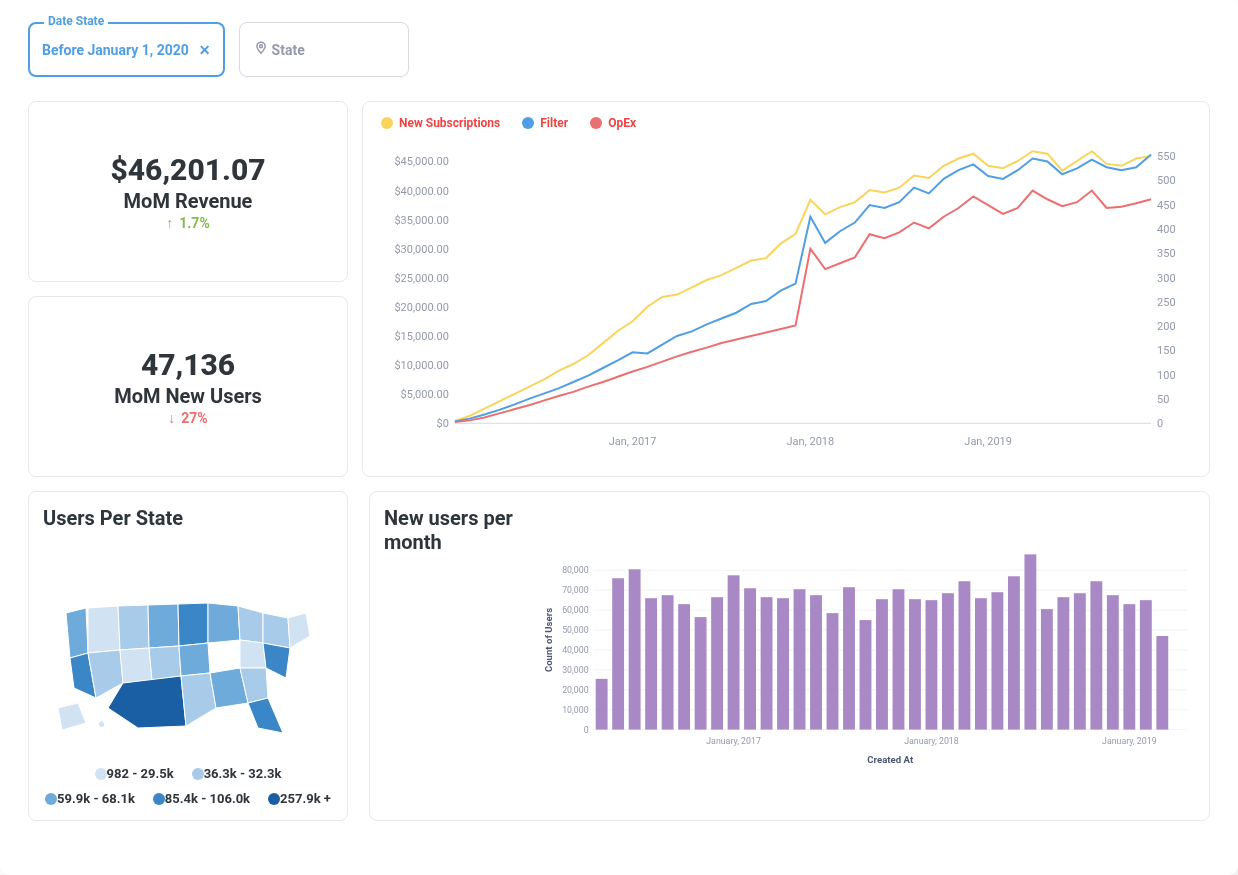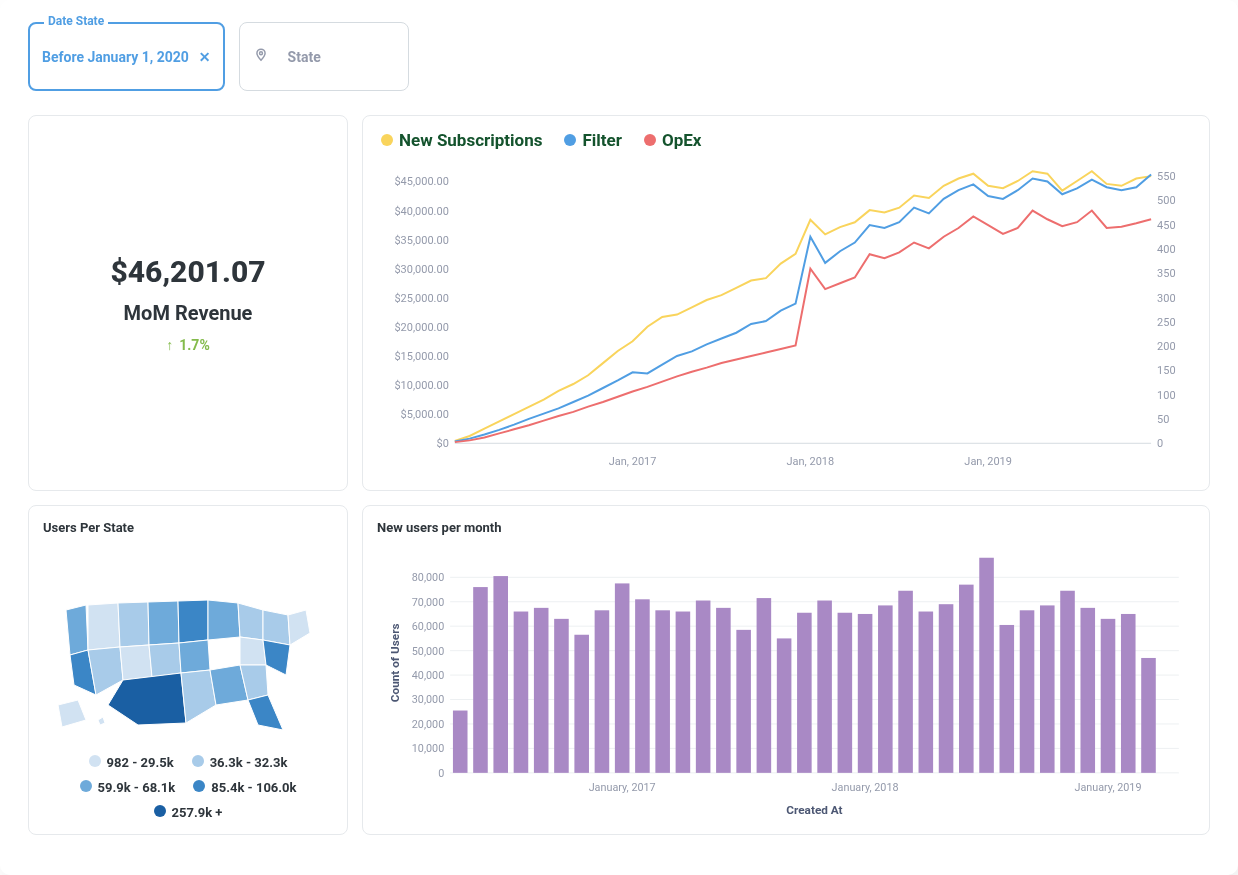--- a/index.html
+++ b/index.html
@@ -53,24 +53,24 @@
   }
   .filter-box .close {
     font-size: 14px;
     font-weight: 700;
     color: #509ee3;
     cursor: pointer;
   }
   .state-box {
     border: 1px solid #d5dbe0;
     border-radius: 8px;
-    padding: 25px 14px;
+    padding: 18px 14px;
     display: flex;
     align-items: center;
-    gap: 20px;
+    gap: 4px;
     width: 170px;
     color: #949aab;
     font-weight: 700;
     font-size: 14px;
   }
   .grid {
     display: grid;
     grid-template-columns: 320px 1fr;
     grid-template-rows: 376px 330px;
     gap: 14px;
@@ -88,33 +88,33 @@
   }
   .kpi-card {
     border: 1px solid #e6e9ec;
     border-radius: 8px;
     background: #fff;
     flex: 1;
     display: flex;
     flex-direction: column;
     align-items: center;
     justify-content: center;
-    gap: 12px;
+    gap: 2px;
   }
   .kpi-value { font-size: 30px; font-weight: 800; color: #2e353b; }
   .kpi-label { font-size: 20px; font-weight: 700; color: #2e353b; }
   .kpi-delta { font-size: 14px; font-weight: 700; display: flex; align-items: center; gap: 6px; }
   .kpi-delta.up { color: #84bb4c; }
   .kpi-delta.down { color: #ed6e6e; }
-  .card-title { font-size: 13px; font-weight: 700; margin-bottom: 10px; color: #2e353b; }
-  .legend-row { display: flex; gap: 22px; margin-bottom: 4px; font-size: 17px; font-weight:700; color:#14532d; align-items:center; padding-left: 4px;}
+  .card-title { font-size: 20px; font-weight: 700; margin-bottom: 10px; color: #2e353b; }
+  .legend-row { display: flex; gap: 22px; margin-bottom: 4px; font-size: 12px; font-weight:700; color:#ef4444; align-items:center; padding-left: 4px;}
   .legend-item { display:flex; align-items:center; gap:6px; }
   .dot { width:12px; height:12px; border-radius:50%; display:inline-block; }
   .map-legend { display:flex; flex-wrap:wrap; justify-content:center; gap:10px 18px; font-size:13px; font-weight:700; color:#2e353b; margin-top:10px;}
-  .map-legend div { display:flex; gap:6px;}
+  .map-legend div { display:flex; align-items:center; }
   .svg-wrap { width:100%; }
   .axis-title { font-size: 12px; fill: #4c5773; font-weight: 700; }
   .grid-line { stroke: #edf0f2; stroke-width:1; }
 </style>
 </head>
 <body>
 
 <div class="page">
   <div class="header">
     <div class="filters">
@@ -137,20 +137,28 @@
 
   <div class="grid">
 
     <div class="kpi-stack">
       <div class="kpi-card">
         <div class="kpi-value">$46,201.07</div>
         <div class="kpi-label">MoM Revenue</div>
         <div class="kpi-delta up">
           <span>↑</span>
           <span>1.7%</span>
+        </div>
+      </div>
+      <div class="kpi-card">
+        <div class="kpi-value">47,136</div>
+        <div class="kpi-label">MoM New Users</div>
+        <div class="kpi-delta down">
+          <span>↓</span>
+          <span>27%</span>
         </div>
       </div>
     </div>
 
     <div class="card" style="display:flex;flex-direction:column;">
       <div class="legend-row" id="line-legend">
           <div class="legend-item">
             <span class="dot" style="background: rgb(249, 212, 92);"></span>
             <span>New Subscriptions</span>
           </div>
@@ -245,21 +253,21 @@
             <span class="dot" style="background: rgb(59, 134, 198);"></span>
             <span>85.4k - 106.0k</span>
           </div>
           <div>
             <span class="dot" style="background: rgb(26, 95, 163);"></span>
             <span>257.9k +</span>
           </div>
         </div>
     </div>
 
-    <div class="card" style="display:flex;flex-direction:column;">
+    <div class="card" style="display:flex;flex-direction:row;margin-left:7px;">
       <div class="card-title">New users per month</div>
       <svg class="svg-wrap" id="bar-svg" viewBox="0 0 820 280">
           <line x1="68" x2="810" y1="232" y2="232" class="grid-line"></line>
           <text x="62" y="236" text-anchor="end" font-size="11" fill="#949aab">0</text>
           <line x1="68" x2="810" y1="207.11111111111111" y2="207.11111111111111" class="grid-line"></line>
           <text x="62" y="211.11111111111111" text-anchor="end" font-size="11" fill="#949aab">10,000</text>
           <line x1="68" x2="810" y1="182.22222222222223" y2="182.22222222222223" class="grid-line"></line>
           <text x="62" y="186.22222222222223" text-anchor="end" font-size="11" fill="#949aab">20,000</text>
           <line x1="68" x2="810" y1="157.33333333333334" y2="157.33333333333334" class="grid-line"></line>
           <text x="62" y="161.33333333333334" text-anchor="end" font-size="11" fill="#949aab">30,000</text>

